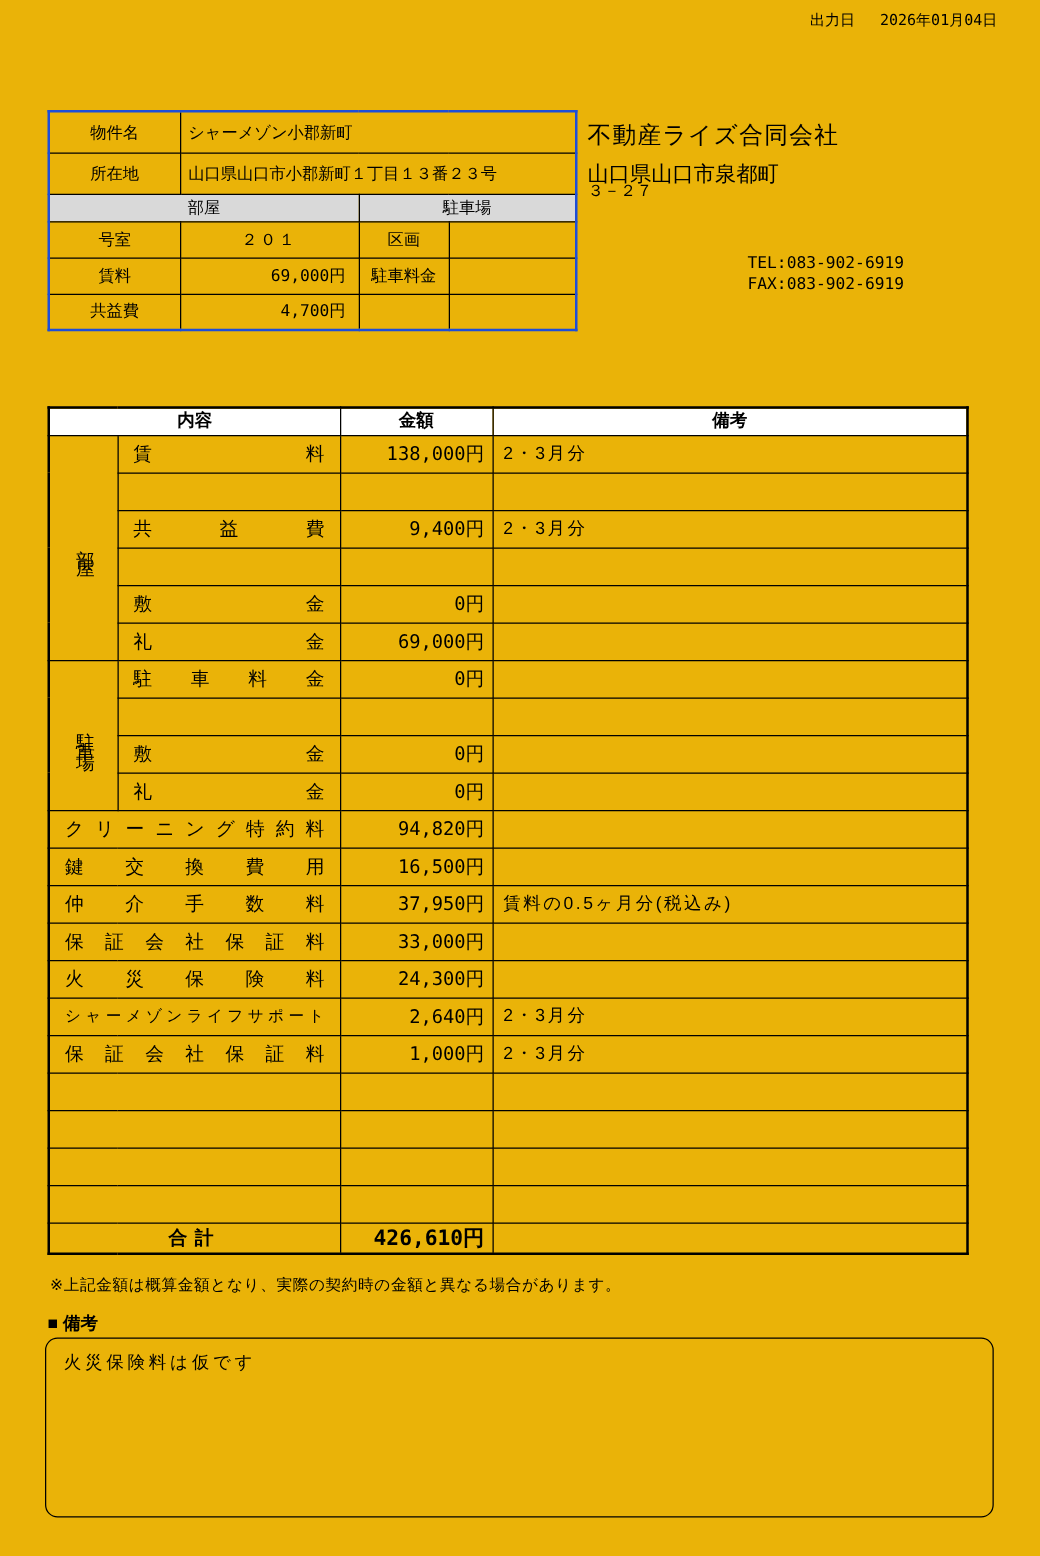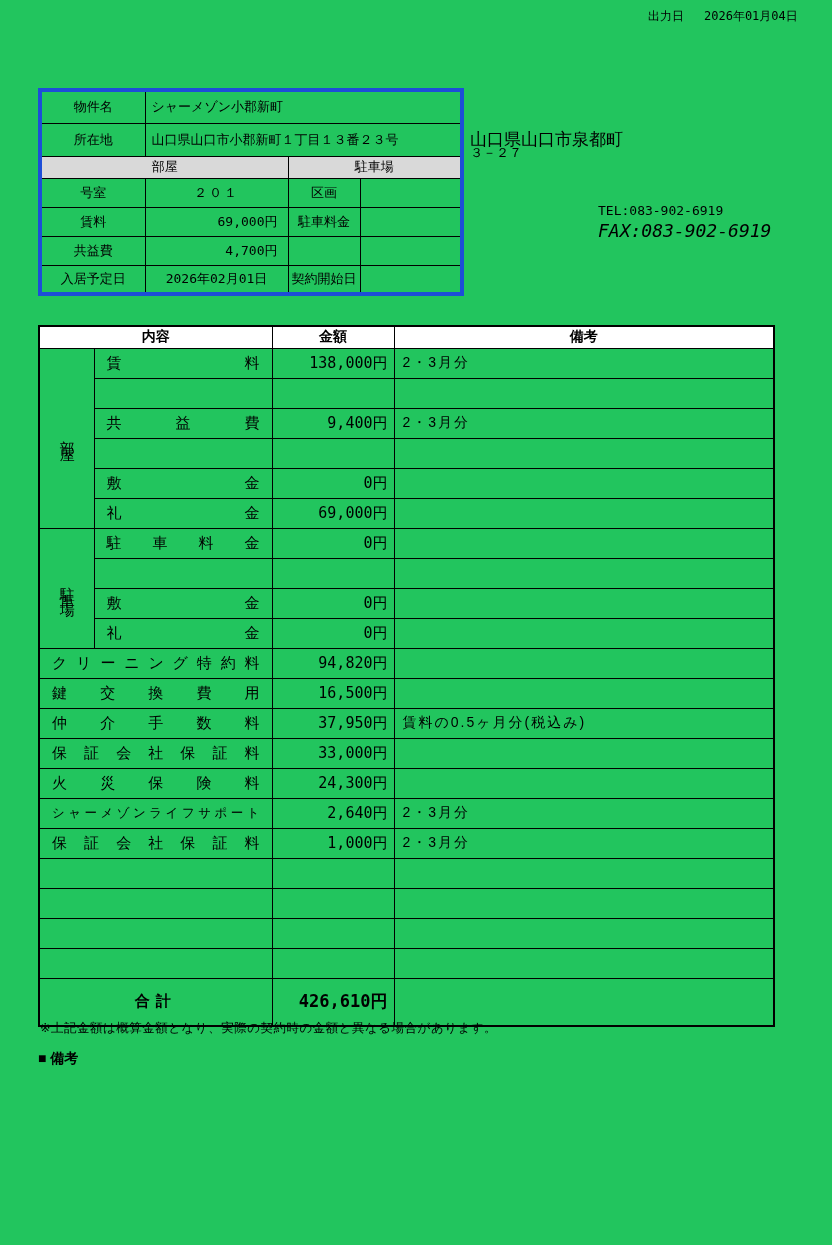--- a/index.html
+++ b/index.html
@@ -1,58 +1,58 @@
 <!DOCTYPE html>
 <html><head>
 <meta charset="utf-8">
 <style>
   * { margin:0; padding:0; box-sizing:border-box; }
   html,body { background:#fff; }
   body { font-family:"Liberation Sans","DejaVu Sans",sans-serif; color:#000; }
-  .page { position:relative; width:832px; height:1245px; background:#22c55e; overflow:hidden; }
+  .page { position:relative; width:832px; height:1245px; background:#eab308; overflow:hidden; }
 
   .num { font-family:"DejaVu Sans Mono","Liberation Mono",monospace; }
 
   .output-date { position:absolute; top:8px; left:648px; font-size:12px; display:flex; gap:20px; align-items:baseline; }
 
   .title { position:absolute; top:38px; left:38px; width:735px; text-align:center;
            font-size:26px; font-weight:bold; letter-spacing:3px; }
 
   
   table { border-collapse:collapse; table-layout:fixed; }
-  .property-table { position:absolute; top:88px; left:38px; border:4px solid #1d4ed8; }
+  .property-table { position:absolute; top:88px; left:38px; border:2px solid #1d4ed8; }
   .property-table td { border:1px solid #000; font-size:13px; text-align:center;
                        overflow:hidden; white-space:nowrap; vertical-align:middle; }
   .property-table tr { height:29px; }
   .property-table tr.h33 { height:33px; }
   .property-table tr.h22 { height:22px; }
   .ptv-left  { text-align:left !important; padding-left:6px; }
   .gray-head { background:#d9d9d9; font-size:13px; }
   .money-cell { text-align:right !important; padding-right:10px; font-size:16px; }
   .small-label { font-size:11.5px; }
   .roomno { font-size:15px; letter-spacing:2px; }
   .addr-val { font-size:12.5px; }
 
   
   .company-name  { position:absolute; top:95px;  left:470px; font-size:19px; letter-spacing:1px; }
   .company-addr1 { position:absolute; top:128px; left:470px; font-size:17px; }
   .company-addr2 { position:absolute; top:144px; left:470px; font-size:13px; }
   .company-tel   { position:absolute; top:203px; left:598px; font-size:13px; }
-  .company-fax   { position:absolute; top:220px; left:598px; font-size:18px;font-style:italic; }
+  .company-fax   { position:absolute; top:220px; left:598px; font-size:13px; }
   .staff { position:absolute; top:278px; left:487px; width:285px; height:20px;
            display:flex; align-items:flex-end; gap:6px; font-size:14px; }
   .staff-underline { flex:1; border-bottom:1px solid #000; height:100%; }
 
   
   .estimate-table { position:absolute; top:325px; left:38px; border:2px solid #000; }
   .estimate-table td, .estimate-table th { border:1px solid #000; vertical-align:middle;
                                            overflow:hidden; white-space:nowrap; }
   .estimate-table thead tr { height:22px; }
   .estimate-table tbody tr { height:30px; }
-  .estimate-table tr.total-row { height:48px; }
+  .estimate-table tr.total-row { height:24px; }
   .est-head { font-size:14px; font-weight:bold; text-align:center; background:#fff; }
   .group-cell { text-align:center; }
   .vtext { writing-mode:vertical-rl; text-orientation:upright; letter-spacing:8px;
            display:inline-block; font-size:15px; }
   .item-cell { font-size:15px; text-align:justify; text-align-last:justify; padding:0 12px; }
   .item-cell.small { font-size:12.5px; }
   .amount-cell { text-align:right; padding-right:6px; font-size:15px; }
   .remark-cell { text-align:left; padding-left:8px; font-size:14px; letter-spacing:2px; }
   .total-label-cell { text-align:center; font-size:15px; font-weight:bold; letter-spacing:6px;
                       text-align-last:center; }
@@ -109,29 +109,24 @@
         <td class="money-cell num">69,000円</td>
         <td class="small-label">駐車料金</td>
         <td></td>
       </tr>
       <tr>
         <td>共益費</td>
         <td class="money-cell num">4,700円</td>
         <td></td>
         <td></td>
       </tr>
-      <tr>
-        <td>入居予定日</td>
-        <td class="num">2026年02月01日</td>
-        <td class="small-label">契約開始日</td>
-        <td></td>
-      </tr>
     </tbody>
   </table>
 
+  <div class="company-name">不動産ライズ合同会社</div>
   <div class="company-addr1">山口県山口市泉都町</div>
   <div class="company-addr2">３－２７</div>
   <div class="company-tel num">TEL:083-902-6919</div>
   <div class="company-fax num">FAX:083-902-6919</div>
 
   <table class="estimate-table">
     <colgroup>
         <col style="width:55px">
         <col style="width:178px">
         <col style="width:122px">
@@ -256,15 +251,18 @@
         <td colspan="2" class="total-label-cell">合計</td>
         <td class="total-amount-cell num">426,610円</td>
         <td class="remark-cell"></td>
       </tr>
     </tbody>
   </table>
 
   <div class="footnote">※上記金額は概算金額となり、実際の契約時の金額と異なる場合があります。</div>
 
   <div class="remarks-heading">■ 備考</div>
+  <div class="remarks-box">
+    <div class="remarks-text">火災保険料は仮です</div>
+  </div>
 
 
 </div>
 
 </body></html>

